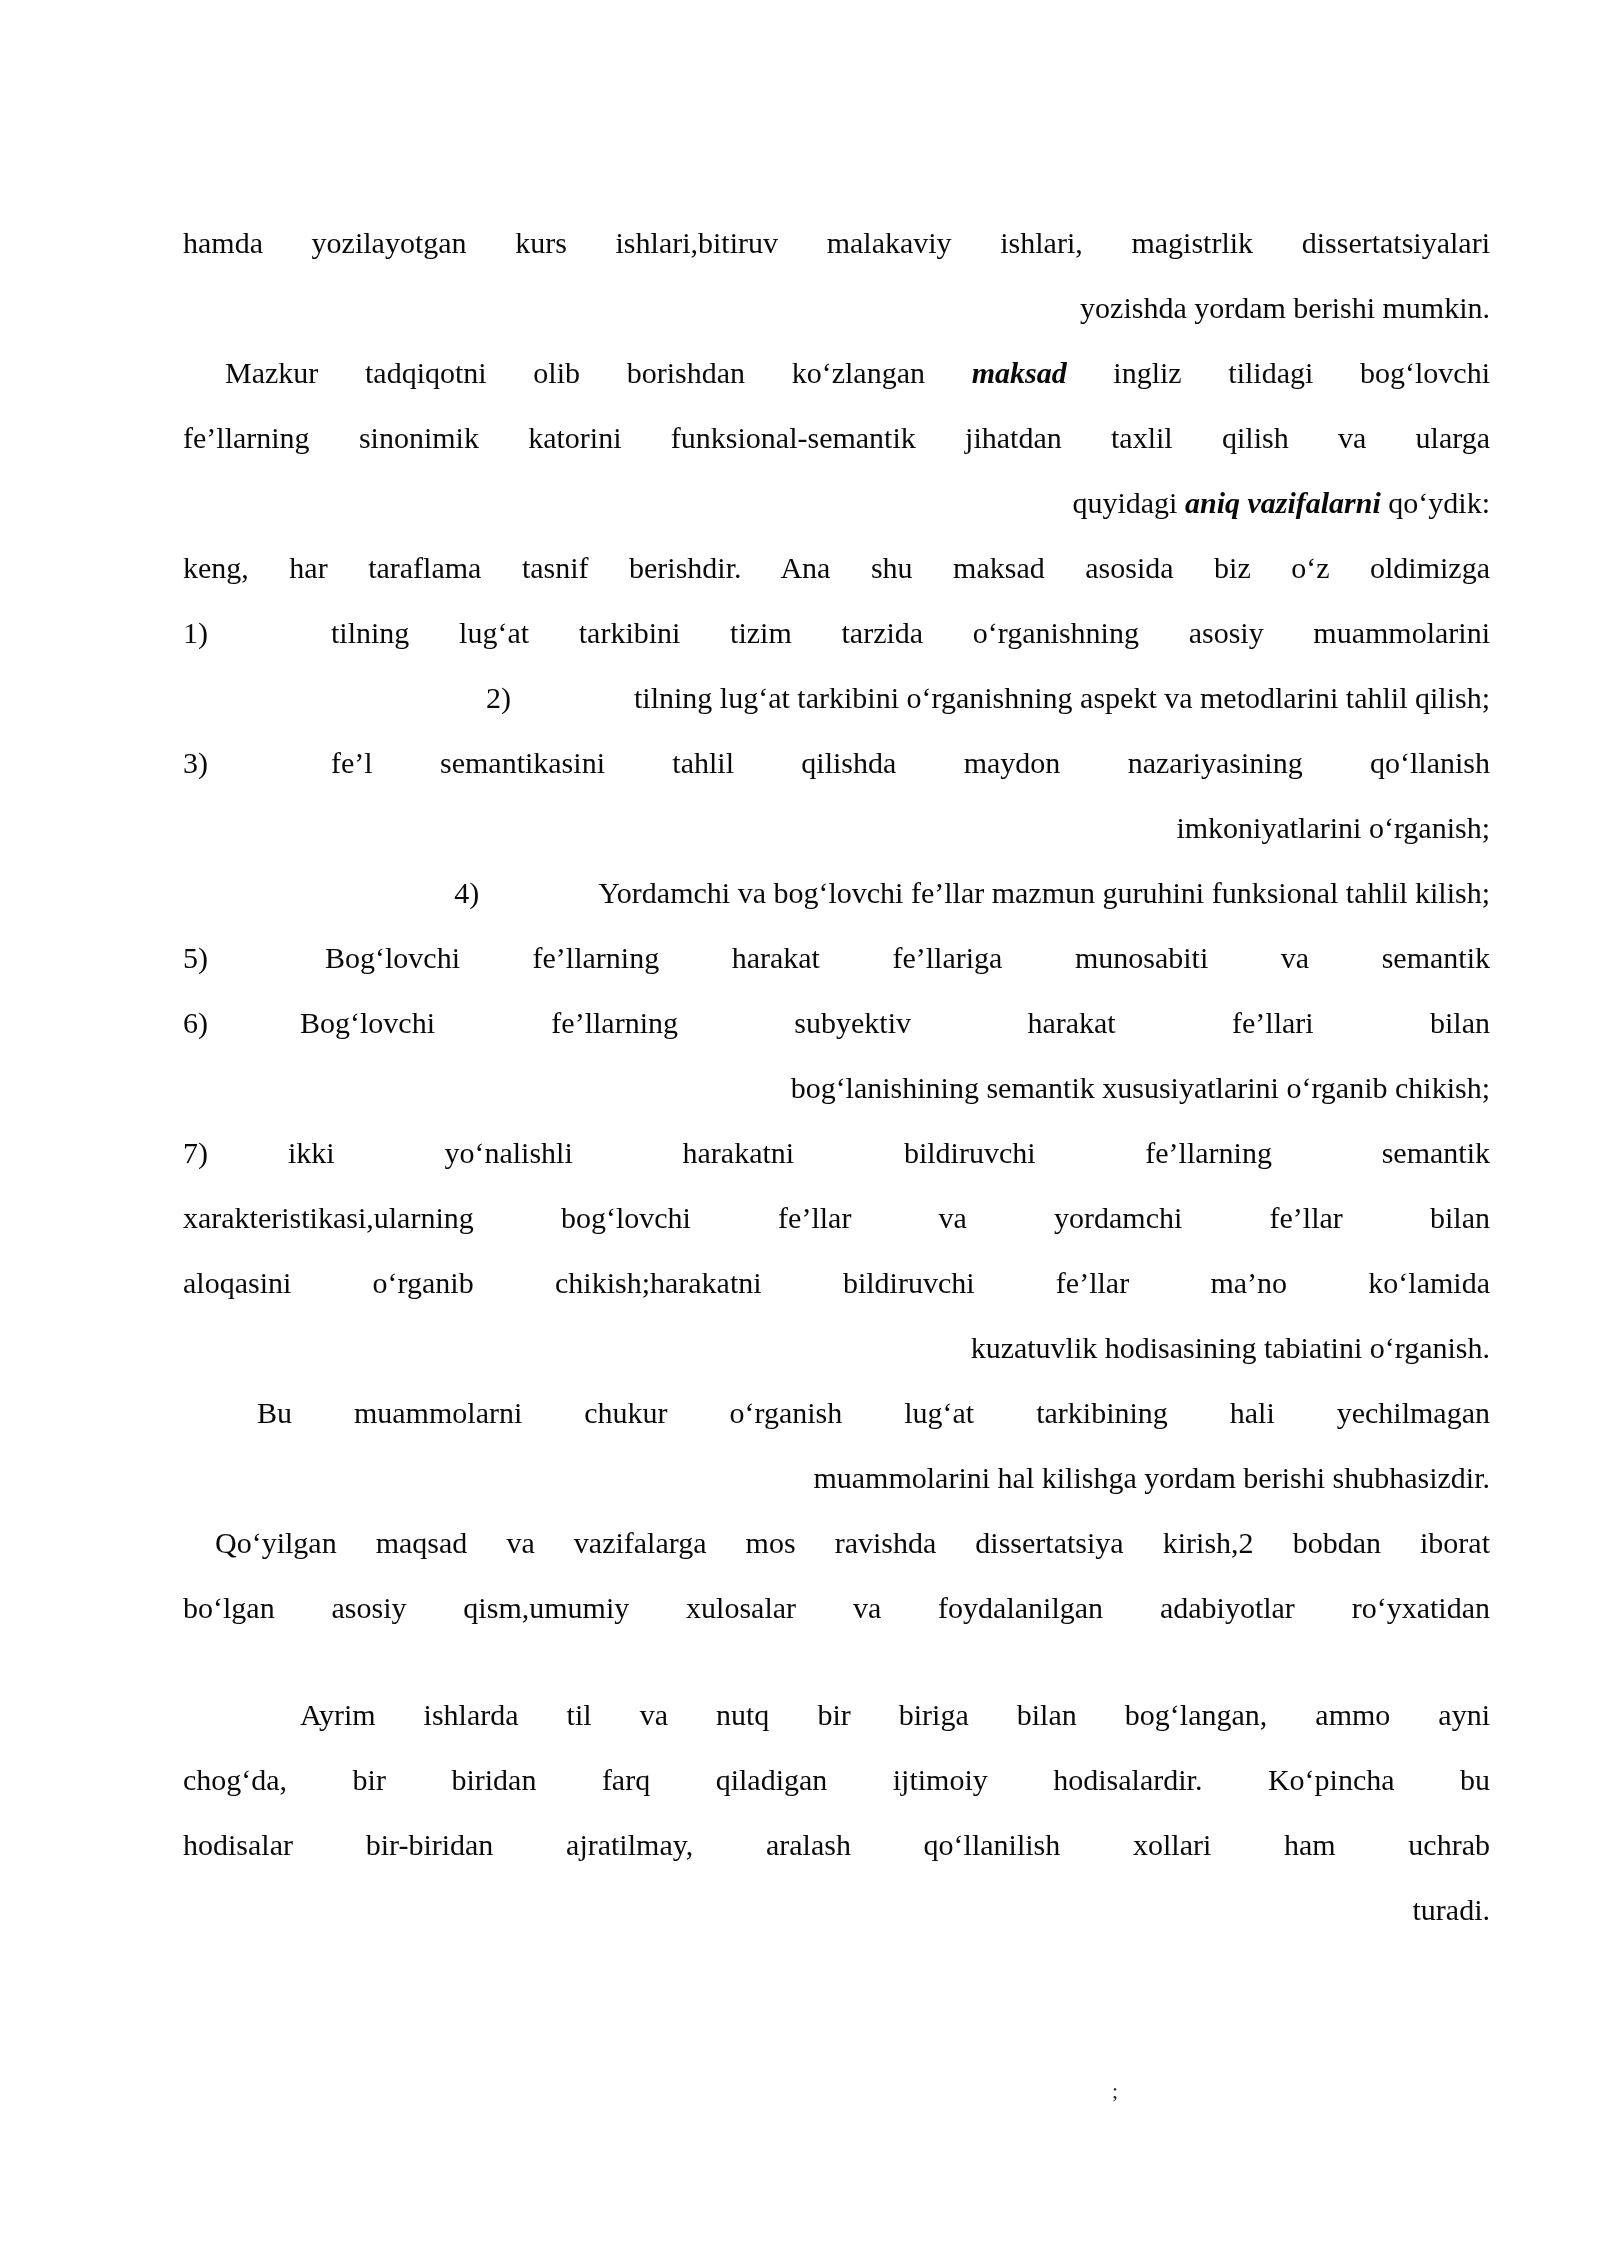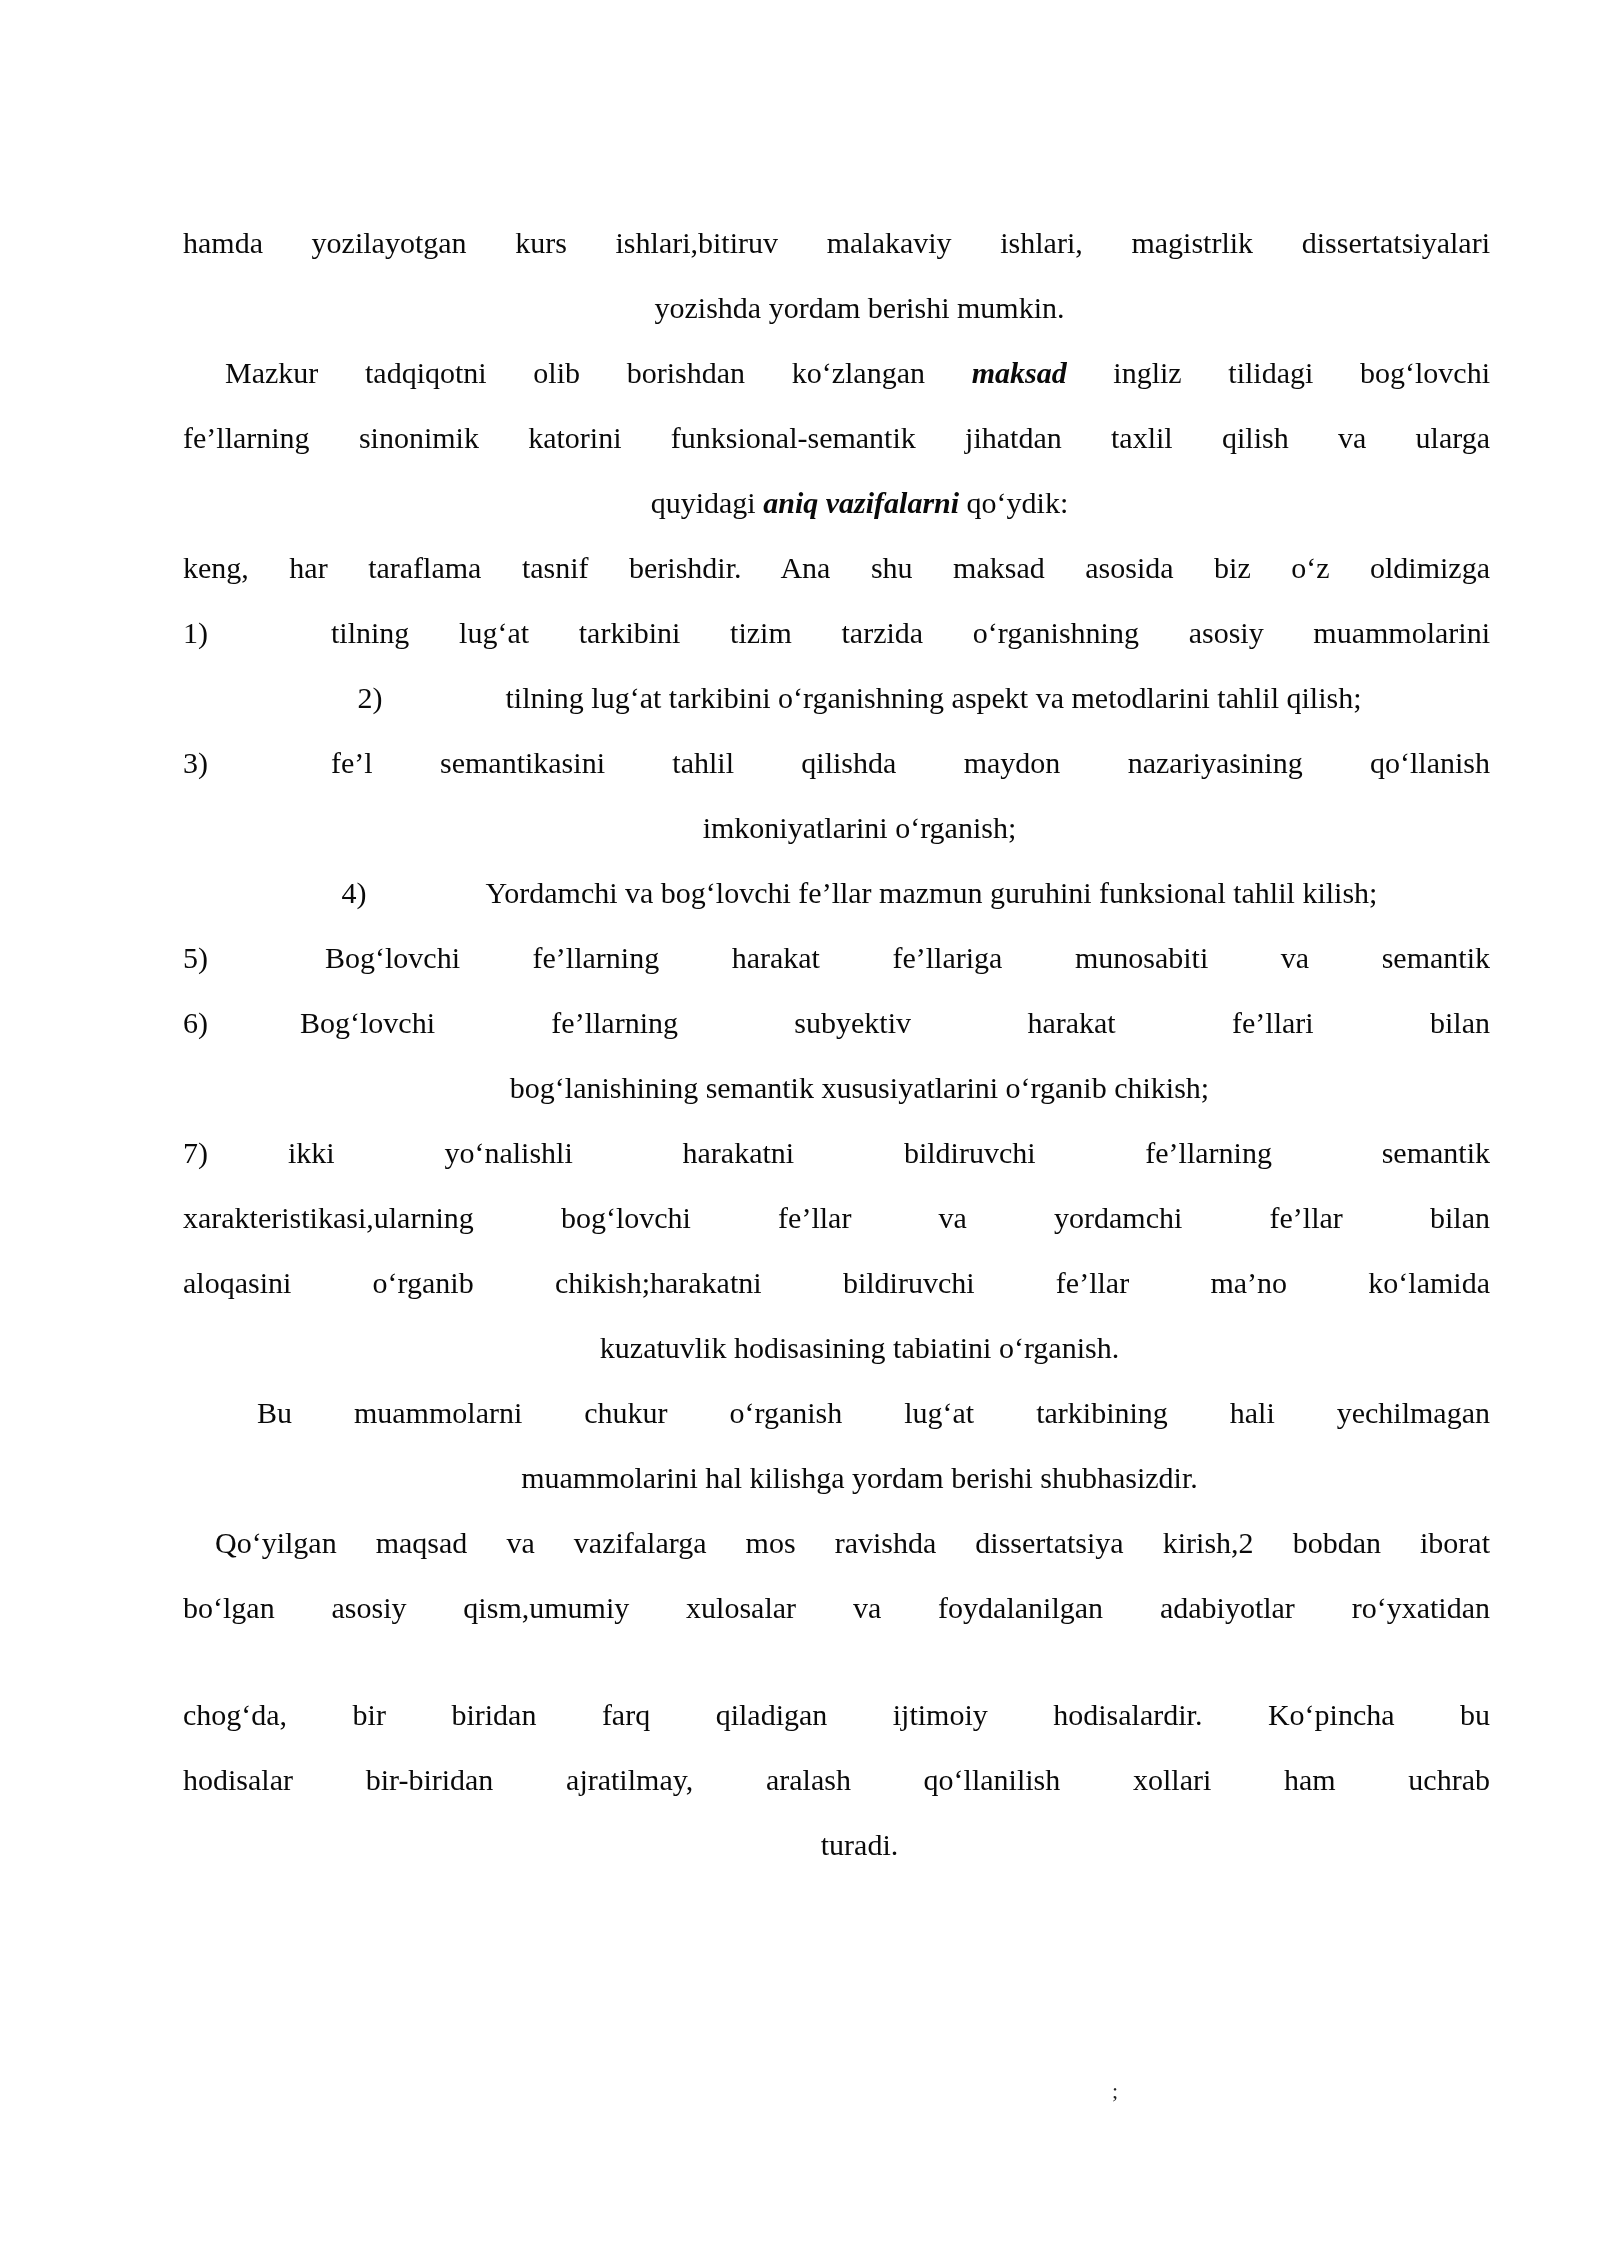--- a/index.html
+++ b/index.html
@@ -24,21 +24,21 @@
   .ln {
     font-size: 30px;
     line-height: 65px;
     height: 65px;
     white-space: normal;
     overflow: hidden;
   }
   
   .j { text-align: justify; text-align-last: justify; }
   
-  .l { text-align: center; margin-left: 46px; }
+  .l { text-align: right; margin-left: 46px; }
   
   .ind32  { padding-left: 32px; }
   .ind42  { padding-left: 42px; }
   .ind74  { padding-left: 74px; }
   .ind117 { padding-left: 117px; }
   
   .tab { display: inline-block; height: 1px; vertical-align: baseline; }
   .tA { width: 123px; }
   .tB { width: 119px; }
   .tC { width: 117px; }
@@ -88,19 +88,20 @@
   <div class="ln l">kuzatuvlik hodisasining tabiatini o‘rganish.</div>
 
   <div class="ln j ind74">Bu muammolarni chukur o‘rganish lug‘at tarkibining hali yechilmagan</div>
   <div class="ln l">muammolarini hal kilishga yordam berishi shubhasizdir.</div>
 
   <div class="ln j ind32">Qo‘yilgan maqsad va vazifalarga mos ravishda dissertatsiya kirish,2 bobdan iborat</div>
   <div class="ln j">bo‘lgan asosiy qism,umumiy xulosalar va foydalanilgan adabiyotlar ro‘yxatidan</div>
 
   <div class="blank"></div>
 
+  <div class="ln j ind117">Ayrim ishlarda til va nutq bir biriga bilan bog‘langan, ammo ayni</div>
   <div class="ln j">chog‘da, bir biridan farq qiladigan ijtimoiy hodisalardir. Ko‘pincha bu</div>
   <div class="ln j">hodisalar bir-biridan ajratilmay, aralash qo‘llanilish xollari ham uchrab</div>
   <div class="ln l">turadi.</div>
 
 </div>
 
 <span class="stray">;</span>
 
 </body></html>

